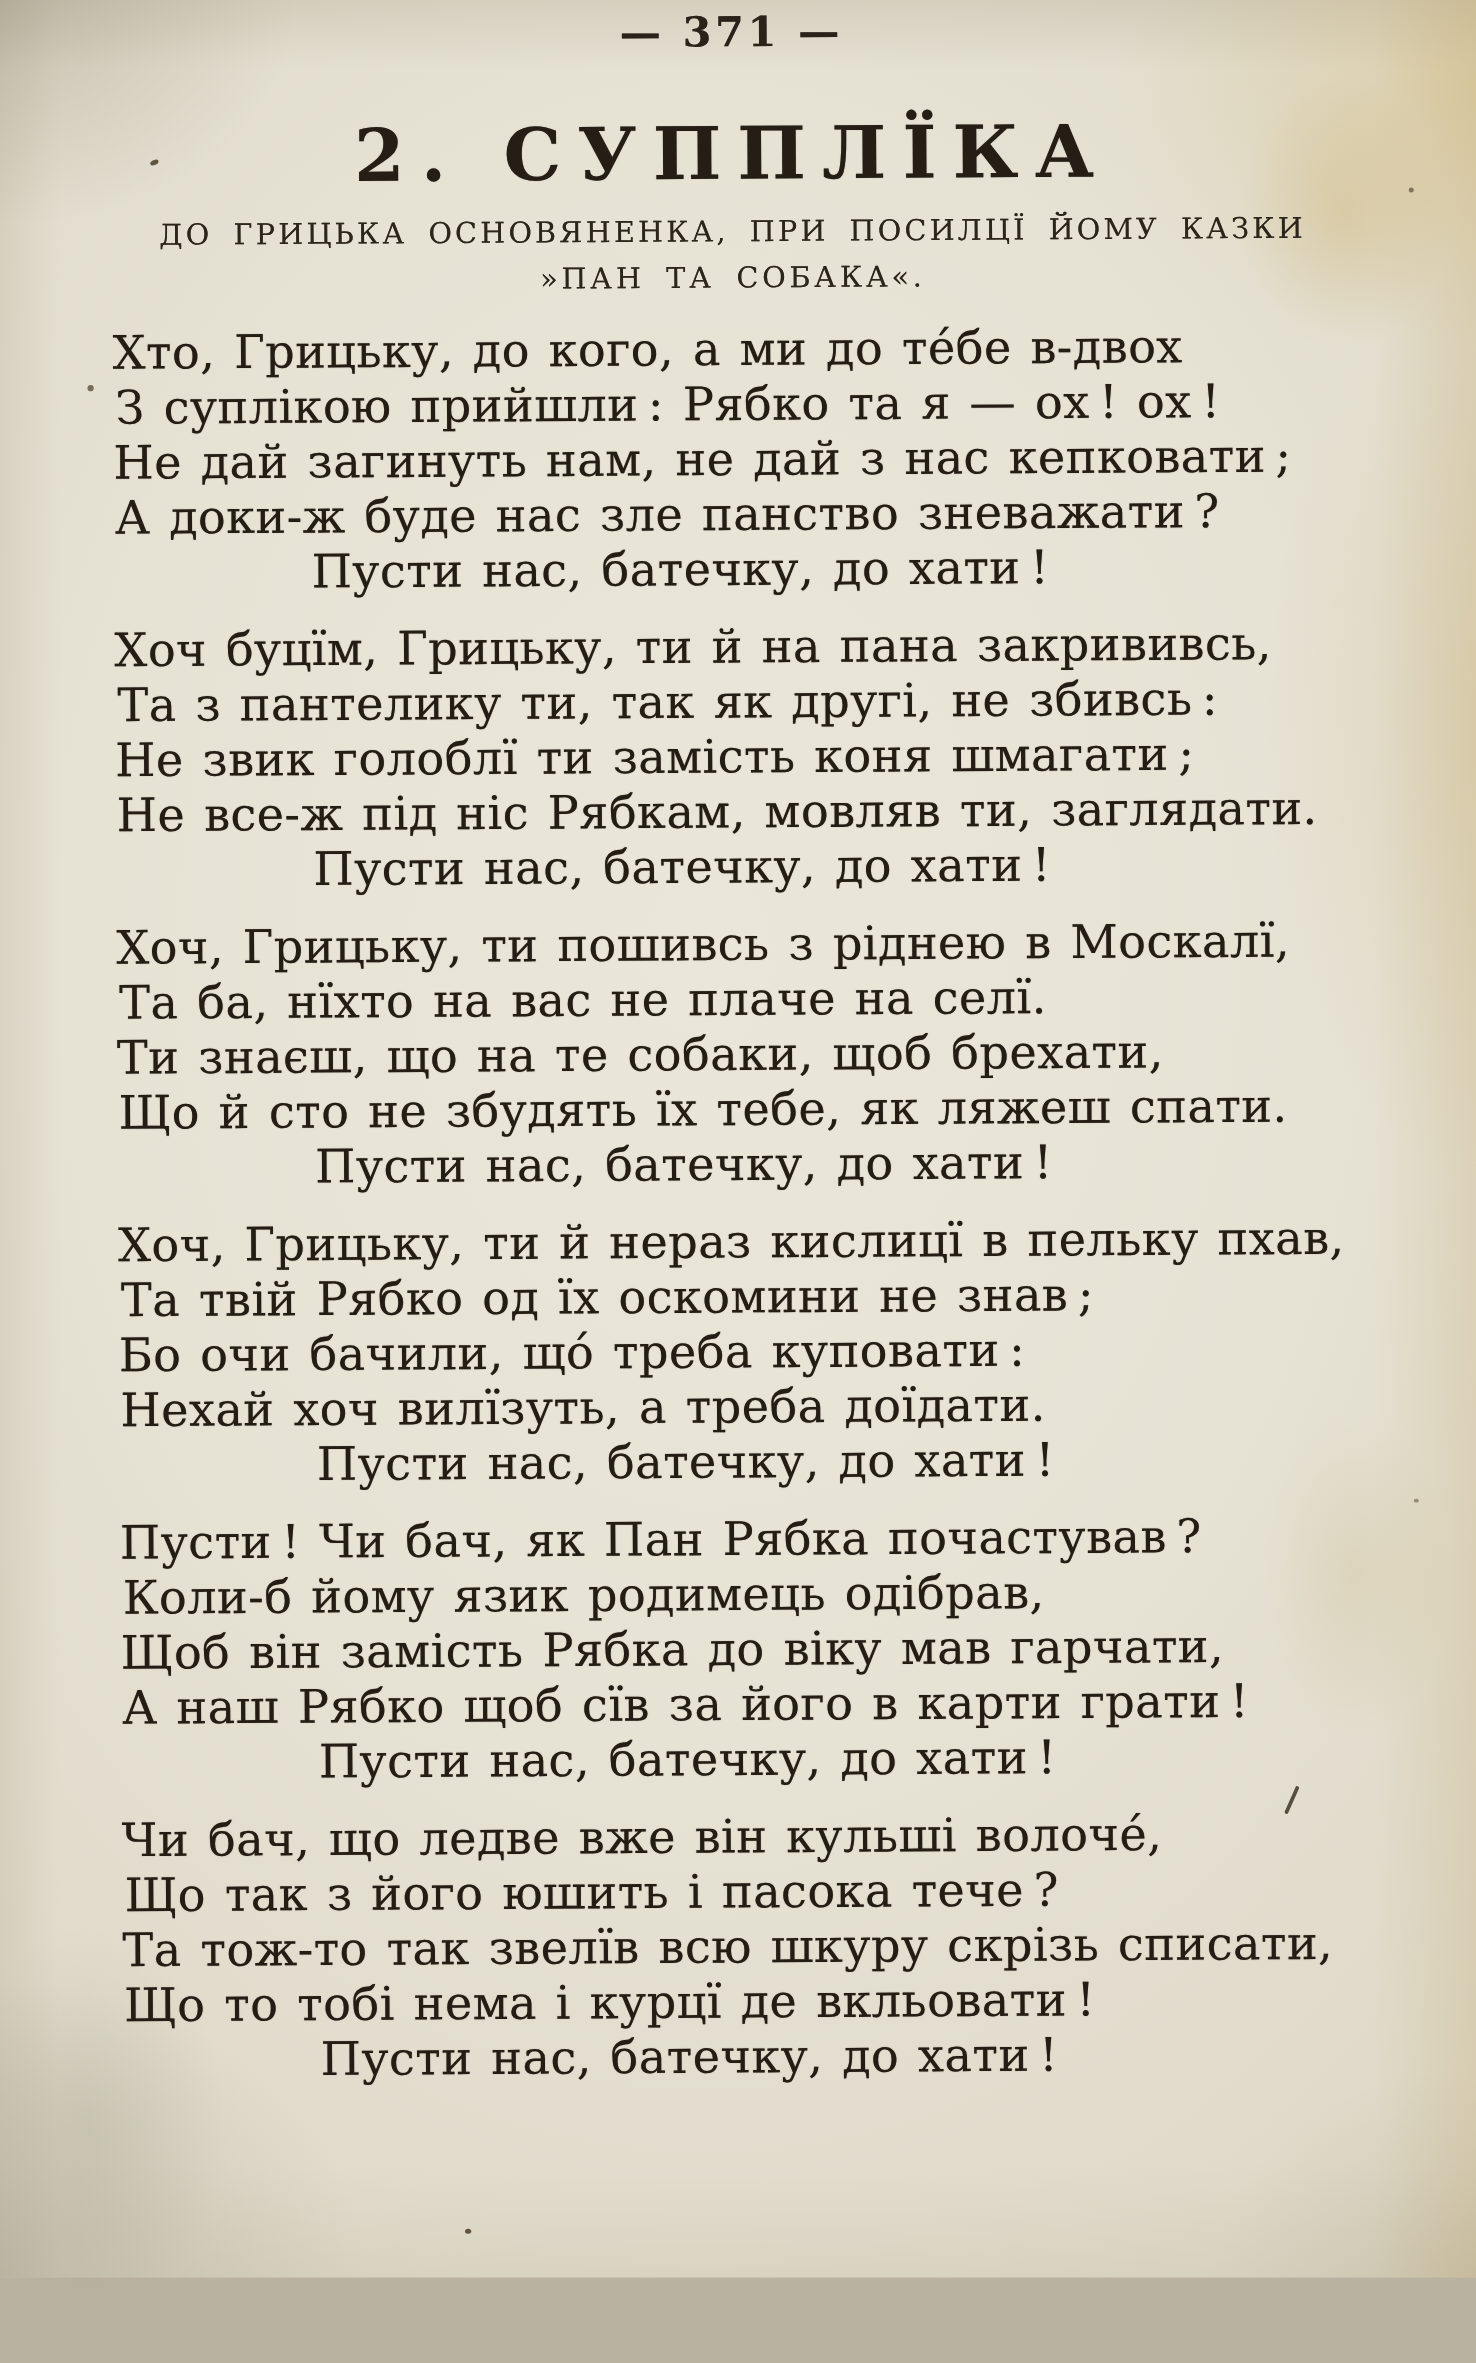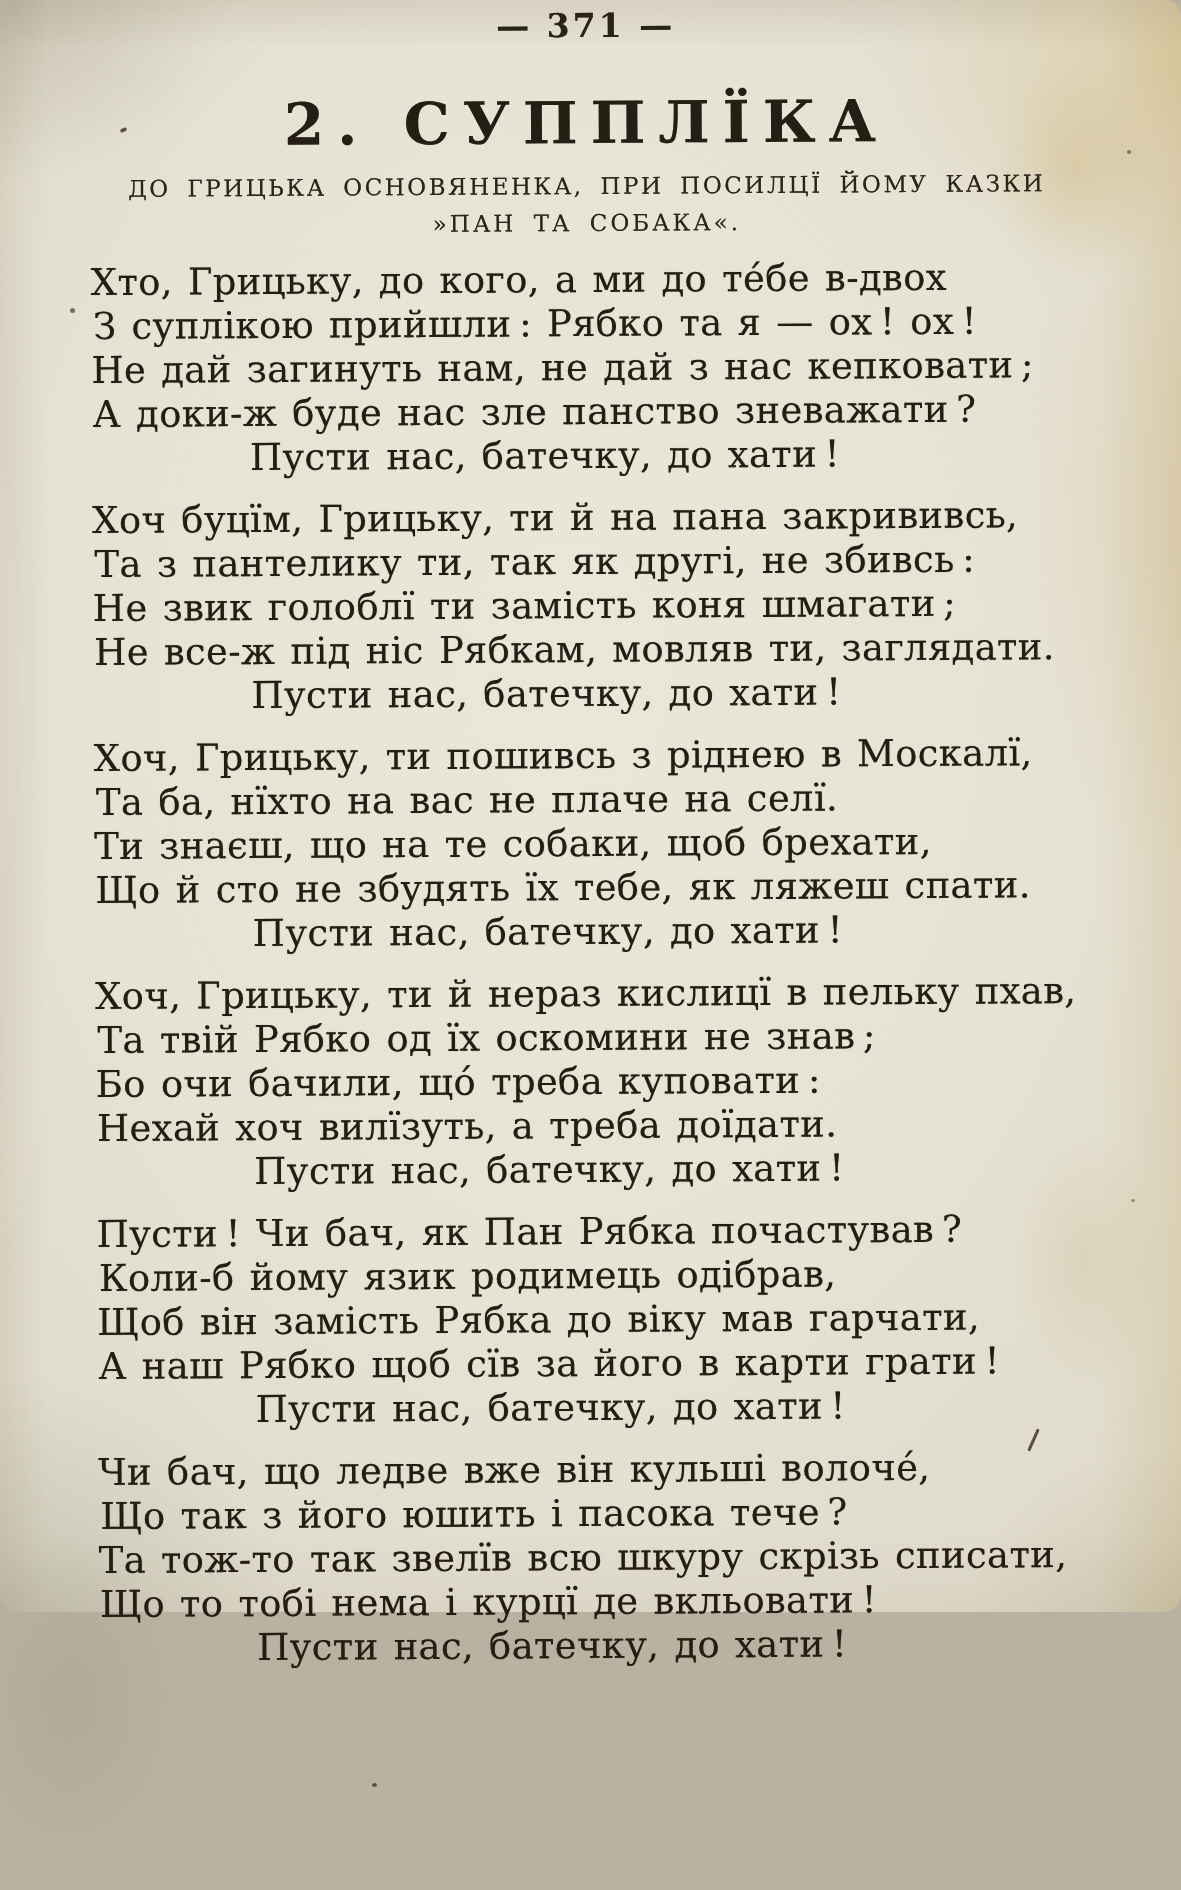--- a/index.html
+++ b/index.html
@@ -10,34 +10,33 @@
     width: 1181px;
     height: 1890px;
     overflow: hidden;
     background: #b9b2a0;
     font-family: "DejaVu Serif", "Liberation Serif", serif;
   }
   
   .page {
     position: relative;
     width: 1181px;
-    height: 1612px;
+    height: 1822px;
     color: #231d15;
     background:
       radial-gradient(420px 300px at 100% 4%,  rgba(205,170,85,0.28), rgba(205,170,85,0) 70%),
       radial-gradient(260px 520px at 101% 32%, rgba(196,162,92,0.18), rgba(196,162,92,0) 70%),
       radial-gradient(340px 260px at 0% 0%,    rgba(120,110,88,0.25), rgba(120,110,88,0) 70%),
       radial-gradient(420px 340px at 0% 100%,  rgba(118,116,96,0.22), rgba(118,116,96,0) 70%),
       radial-gradient(300px 240px at 100% 100%,rgba(150,132,92,0.18), rgba(150,132,92,0) 70%),
       linear-gradient(180deg, rgba(140,128,100,0.18), rgba(140,128,100,0) 3%),
       linear-gradient(90deg,  rgba(140,128,100,0.14), rgba(140,128,100,0) 4%),
       linear-gradient(270deg, rgba(188,156,88,0.20), rgba(188,156,88,0) 7%),
       linear-gradient(0deg,   rgba(150,140,110,0.10), rgba(150,140,110,0) 5%),
       radial-gradient(900px 1200px at 48% 42%, #eae6d9 0%, #e6e2d4 55%, #ded9c8 100%);
-    border-radius: 17px;
   }
   .content {
     position: absolute;
     inset: 0;
     transform: rotate(-0.35deg);
     text-rendering: optimizeLegibility;
   }
   
   .pageno {
     margin-top: 6px;

